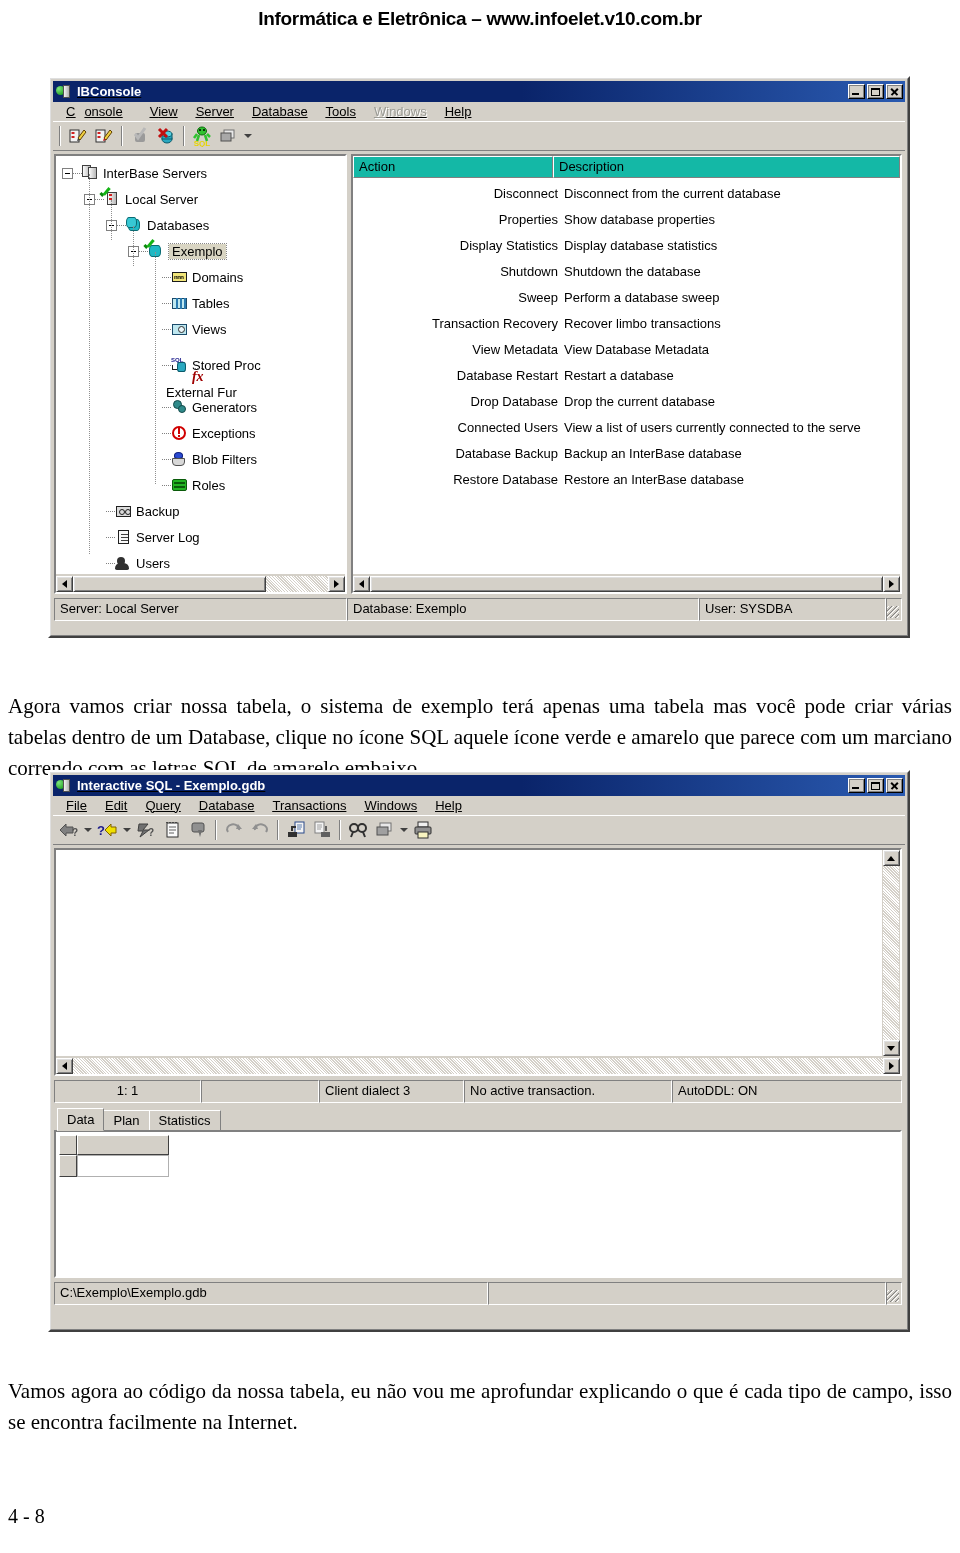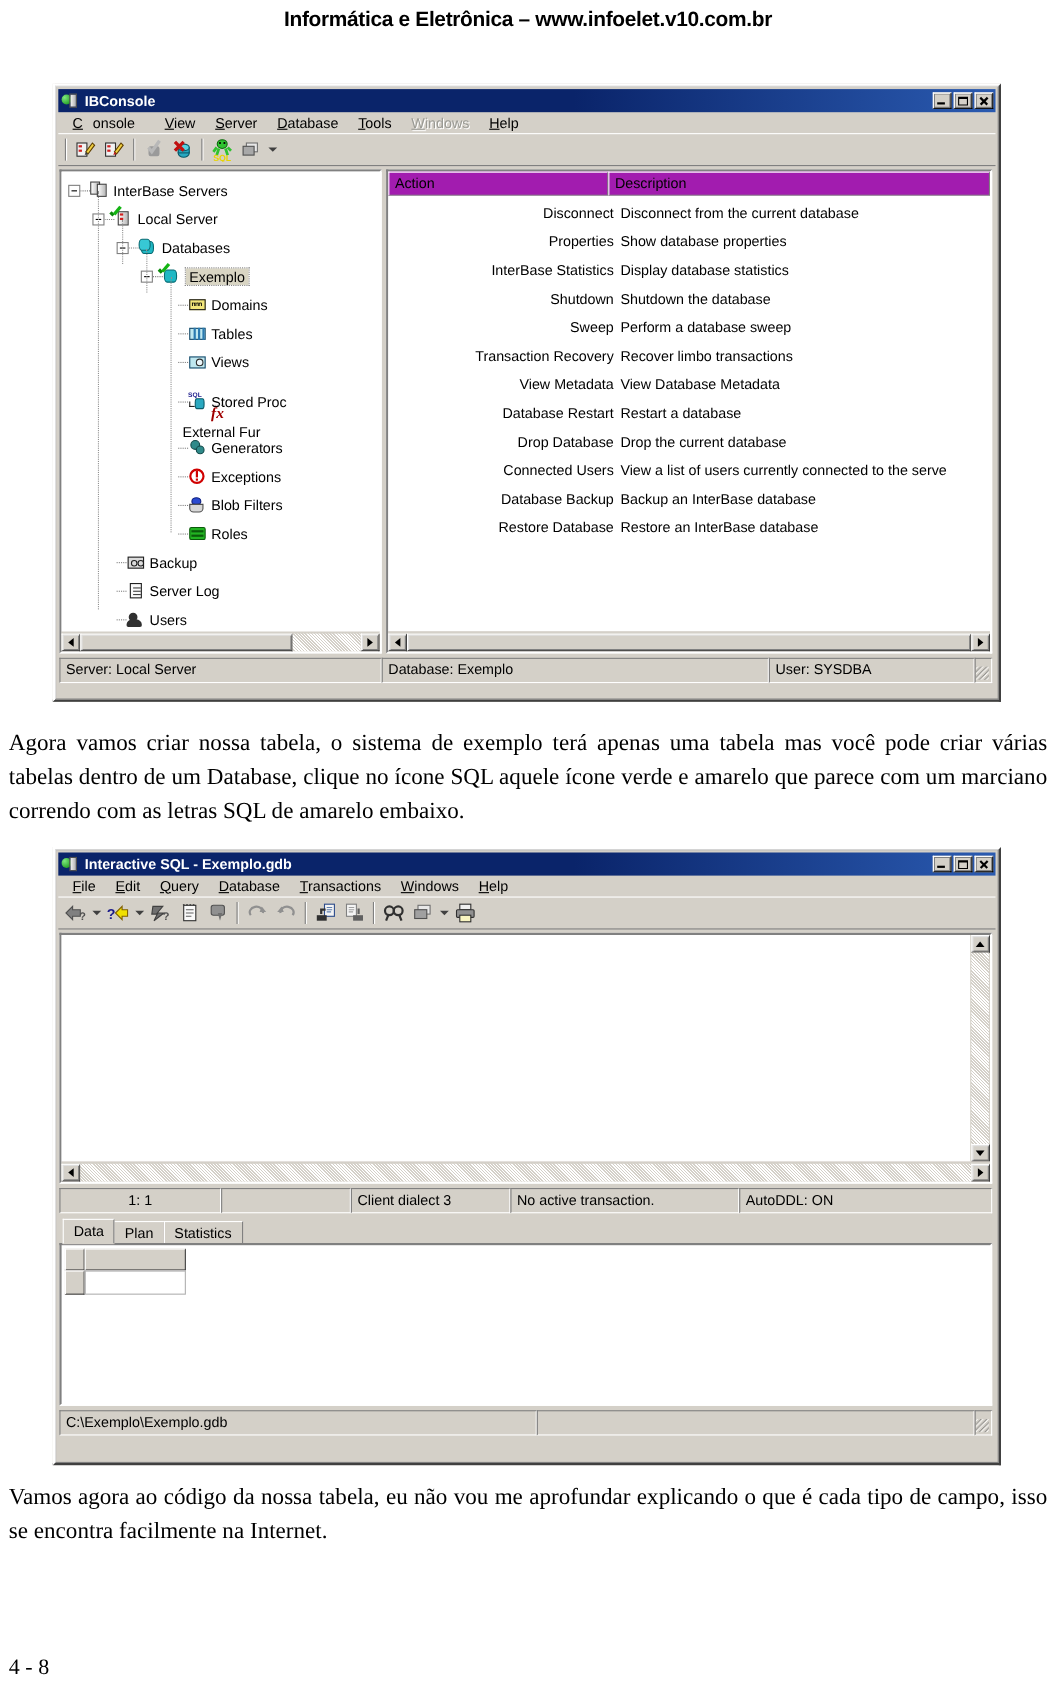--- a/index.html
+++ b/index.html
@@ -23,21 +23,21 @@
   }
 
   
   .win {
     position:absolute;
     background:#d4d0c8;
     border:2px solid;
     border-color:#ffffff #404040 #404040 #ffffff;
     box-shadow:1px 1px 0 #808080 inset;
   }
-  .win-inner { border:1px solid; border-color:#dfdfdf #808080 #808080 #dfdfdf; height:100%; padding:2px; }
+  .win-inner { border:1px solid; border-color:#dfdfdf #808080 #808080 #dfdfdf; height:100%; padding:2px;text-decoration:underline; }
 
   .titlebar {
     height:21px;
     background:linear-gradient(to right,#0a246a 0%,#0a246a 55%,#2a5ab0 100%);
     display:flex; align-items:center;
     padding:0 2px 0 3px;
     color:#fff;
     font-family:"Liberation Sans", sans-serif;
     font-size:13px; font-weight:bold;
   }
@@ -145,21 +145,21 @@
   .icn.bak .r::before{ content:""; position:absolute; left:2px; top:2px; width:4px; height:4px; border:1.5px solid #202020; border-radius:50%; }
   .icn.bak .r::after { content:""; position:absolute; left:8px; top:2px; width:4px; height:4px; border:1.5px solid #202020; border-radius:50%; }
   .icn.log .p { position:absolute; left:3px; top:1px; width:11px; height:14px; background:#fafafa; border:1.5px solid #202020; }
   .icn.log .p::before{ content:""; position:absolute; left:2px; top:3px; width:7px; height:1px; background:#404040;
      box-shadow:0 3px 0 #404040, 0 6px 0 #404040; }
   .icn.usr .h { position:absolute; left:2px; top:2px; width:8px; height:8px; border-radius:50%; background:#303030; }
   .icn.usr .b { position:absolute; left:0px; top:8px; width:14px; height:7px; background:#303030; border-radius:6px 6px 2px 2px; }
 
   
   .gridhdr {
-    display:flex; height:22px; background:#a21caf; font-family:"Liberation Sans", sans-serif; font-size:13px;
+    display:flex; height:22px; background:#14b8a6; font-family:"Liberation Sans", sans-serif; font-size:13px;
   }
   .gridhdr div {
     border:1px solid; border-color:#ffffff #808080 #808080 #ffffff;
     padding:2px 0 0 5px; white-space:nowrap; overflow:hidden;
   }
   .actrow {
     display:flex; font-family:"Liberation Sans", sans-serif; font-size:13px; height:26px; align-items:center;
   }
   .actrow .c1 { padding-left:38px; width:205px; white-space:nowrap; overflow:hidden; }
   .actrow .c2 { padding-left:6px; white-space:nowrap; overflow:hidden; }
@@ -195,21 +195,21 @@
 
   
   .tabstrip { display:flex; align-items:flex-end; height:23px; padding-left:3px; }
   .tab { font-family:"Liberation Sans", sans-serif; font-size:13px; padding:2px 9px 2px 9px; background:#d4d0c8;
          border:1px solid; border-color:#ffffff #808080 #d4d0c8 #ffffff; margin-right:-1px; height:21px; }
   .tab.active { height:23px; padding-top:3px; border-bottom-color:#d4d0c8; position:relative; z-index:2; }
 
   
   .para {
     position:absolute; font-family:"Liberation Serif", serif; font-size:21px; color:#000;
-    line-height:31px; text-align:justify;
+    line-height:31px; text-align:justify;margin-top:31px;
   }
   .pagenum {
     position:absolute; font-family:"Liberation Serif", serif; font-size:20px; color:#000;
   }
 </style>
 </head>
 <body>
 
 <div class="page-header">Informática e Eletrônica – www.infoelet.v10.com.br</div>
 
@@ -479,21 +479,21 @@
         <div style="flex:1; background:#fff; overflow:hidden; padding-top:2px;text-align:right;">
           <div class="actrow">
               <span class="c1">Disconnect</span>
               <span class="c2">Disconnect from the current database</span>
             </div>
           <div class="actrow">
               <span class="c1">Properties</span>
               <span class="c2">Show database properties</span>
             </div>
           <div class="actrow">
-              <span class="c1">InterBase Statistics</span>
+              <span class="c1">Display Statistics</span>
               <span class="c2">Display database statistics</span>
             </div>
           <div class="actrow">
               <span class="c1">Shutdown</span>
               <span class="c2">Shutdown the database</span>
             </div>
           <div class="actrow">
               <span class="c1">Sweep</span>
               <span class="c2">Perform a database sweep</span>
             </div>

